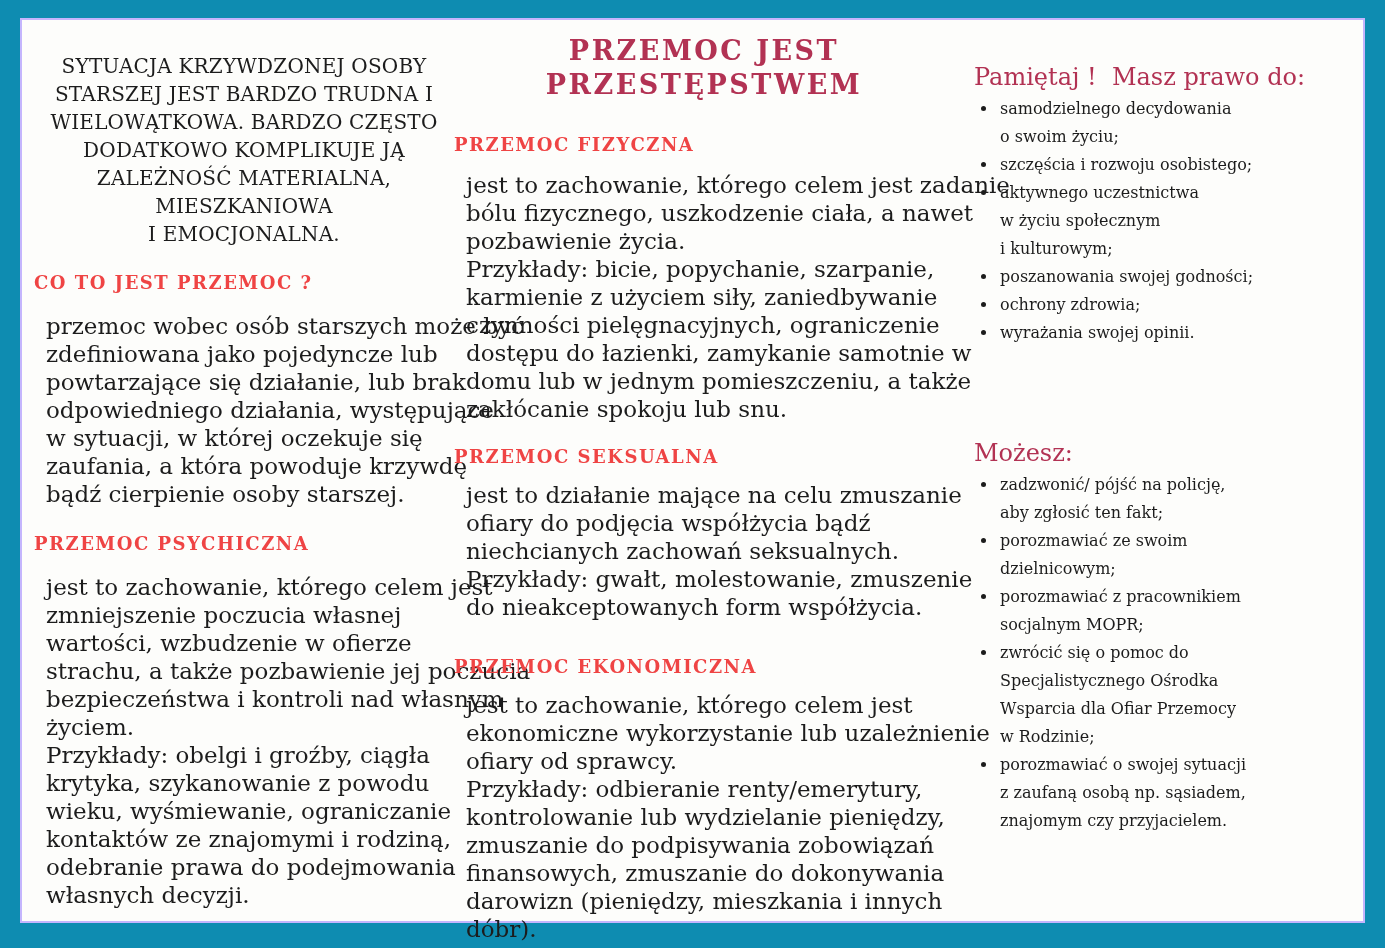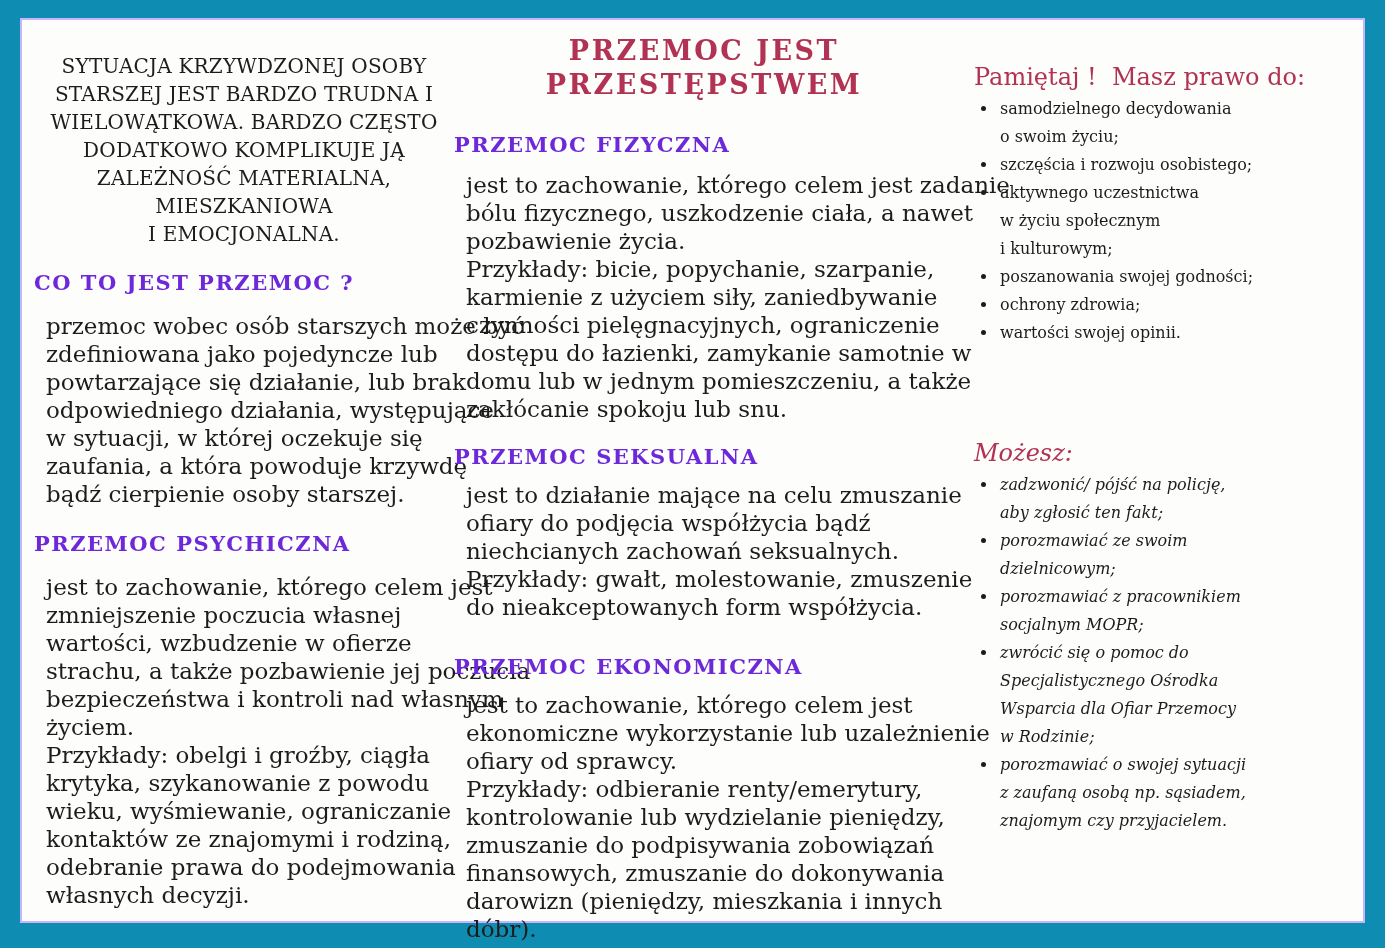--- a/index.html
+++ b/index.html
@@ -27,24 +27,24 @@
   .intro {
     margin: 0;
     font-size: 20px;
     line-height: 28px;
     text-align: center;
     white-space: pre;
     letter-spacing: 0.2px;
   }
   .section-heading {
     margin: 0;
-    font-size: 21px;
+    font-size: 18px;
     font-weight: bold;
     letter-spacing: 1.5px;
-    color: #6d28d9;
+    color: #ef4444;
     line-height: 28px;
   }
   .body-text {
     margin: 12px;
     font-size: 23px;
     line-height: 28px;
     white-space: pre;
   }
   .main-title {
     margin: 0;
@@ -80,21 +80,21 @@
     padding-left: 24px;
     list-style: disc;
     font-size: 16px;
     line-height: 28px;
   }
   .bullet-list li {
     white-space: pre-line;
     margin: 0;
     padding-left: 2px;
   }
-  .actions-block { margin-top: 90px; font-style: italic; }
+  .actions-block { margin-top: 90px; }
 </style>
 </head>
 <body>
 
 <div class="page">
 
   <div class="col col-left">
     <p class="intro">SYTUACJA KRZYWDZONEJ OSOBY
 STARSZEJ JEST BARDZO TRUDNA I
 WIELOWĄTKOWA. BARDZO CZĘSTO
@@ -165,21 +165,21 @@
       <h2 class="right-heading">Pamiętaj !  Masz prawo do:</h2>
       <ul class="bullet-list">
         <li>samodzielnego decydowania
 o swoim życiu;</li>
         <li>szczęścia i rozwoju osobistego;</li>
         <li>aktywnego uczestnictwa
 w życiu społecznym
 i kulturowym;</li>
         <li>poszanowania swojej godności;</li>
         <li>ochrony zdrowia;</li>
-        <li>wartości swojej opinii.</li>
+        <li>wyrażania swojej opinii.</li>
       </ul>
     </div>
 
     <div class="actions-block">
       <h2 class="right-heading">Możesz:</h2>
       <ul class="bullet-list">
         <li>zadzwonić/ pójść na policję,
 aby zgłosić ten fakt;</li>
         <li>porozmawiać ze swoim
 dzielnicowym;</li>

